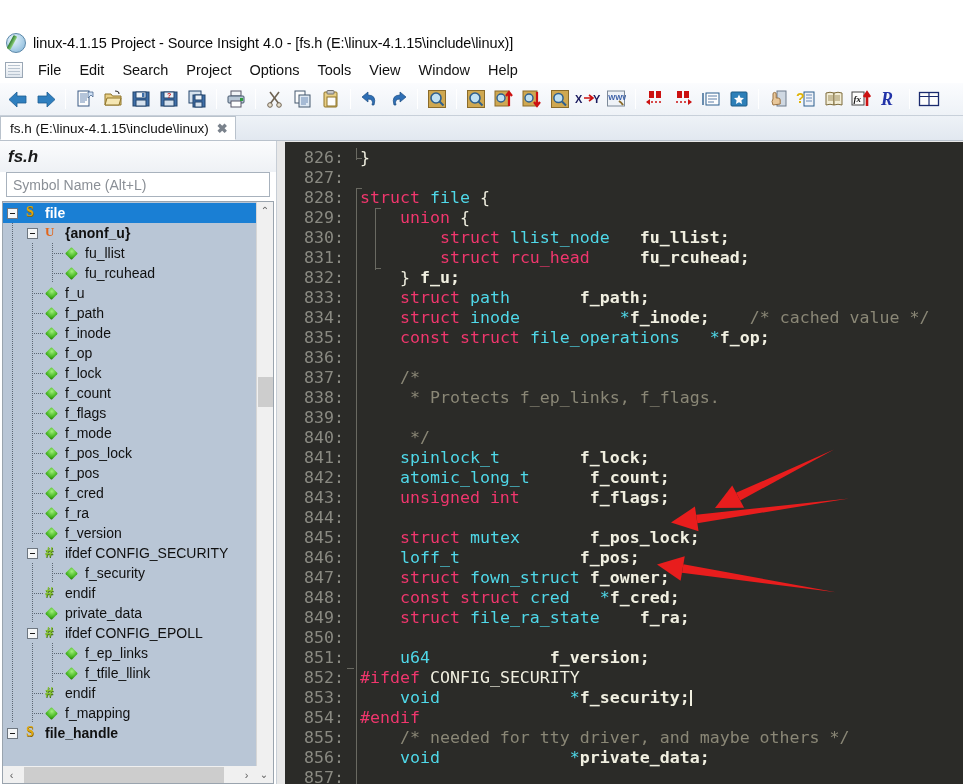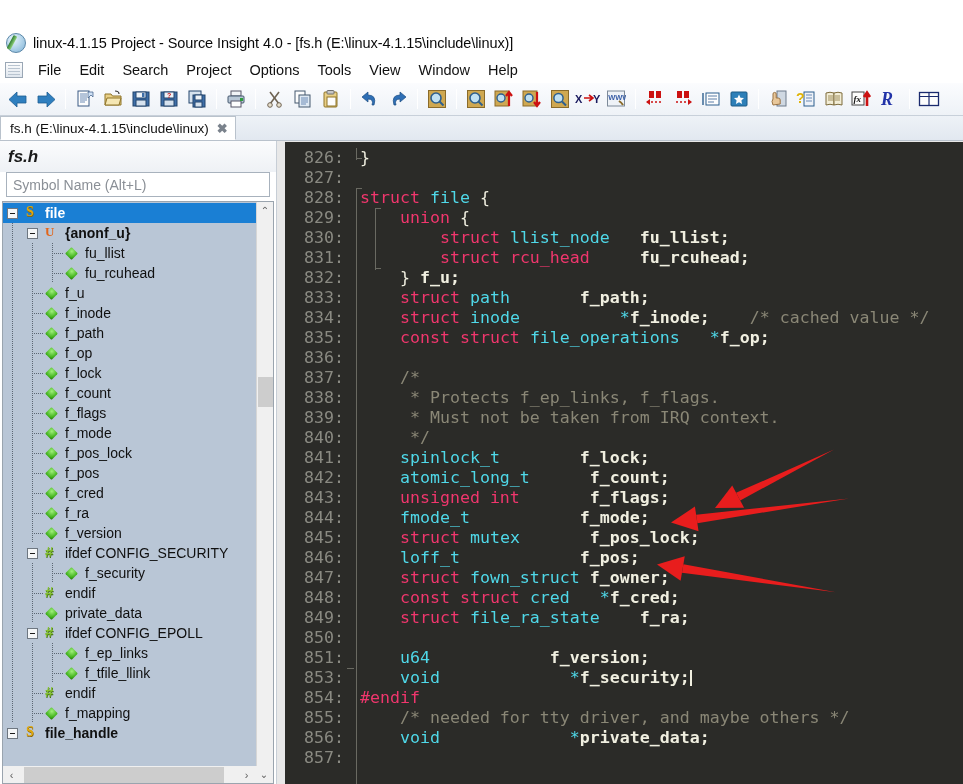--- a/index.html
+++ b/index.html
@@ -690,27 +690,27 @@
             <div class="tree-row">
               <div class="guide v"></div>
               <div class="guide t"></div>
               <div class="ico member"></div>
               <span class="tlabel">f_u</span>
             </div>
             <div class="tree-row">
               <div class="guide v"></div>
               <div class="guide t"></div>
               <div class="ico member"></div>
+              <span class="tlabel">f_path</span>
+            </div>
+            <div class="tree-row">
+              <div class="guide v"></div>
+              <div class="guide t"></div>
+              <div class="ico member"></div>
               <span class="tlabel">f_inode</span>
-            </div>
-            <div class="tree-row">
-              <div class="guide v"></div>
-              <div class="guide t"></div>
-              <div class="ico member"></div>
-              <span class="tlabel">f_path</span>
             </div>
             <div class="tree-row">
               <div class="guide v"></div>
               <div class="guide t"></div>
               <div class="ico member"></div>
               <span class="tlabel">f_op</span>
             </div>
             <div class="tree-row">
               <div class="guide v"></div>
               <div class="guide t"></div>
@@ -859,33 +859,34 @@
             <div class="cline"><div class="lnum">829:</div><div class="gutterbar"></div><div class="ctext"><span class="plain">    </span><span class="kw">union</span><span class="plain"> {</span></div></div>
             <div class="cline"><div class="lnum">830:</div><div class="gutterbar"></div><div class="ctext"><span class="plain">        </span><span class="kw">struct</span><span class="plain"> </span><span class="typ">llist_node</span><span class="plain">   </span><span class="var">fu_llist;</span></div></div>
             <div class="cline"><div class="lnum">831:</div><div class="gutterbar"></div><div class="ctext"><span class="plain">        </span><span class="kw">struct</span><span class="plain"> </span><span class="kw">rcu_head</span><span class="plain">     </span><span class="var">fu_rcuhead;</span></div></div>
             <div class="cline"><div class="lnum">832:</div><div class="gutterbar"></div><div class="ctext"><span class="plain">    } </span><span class="var">f_u;</span></div></div>
             <div class="cline"><div class="lnum">833:</div><div class="gutterbar"></div><div class="ctext"><span class="plain">    </span><span class="kw">struct</span><span class="plain"> </span><span class="typ">path</span><span class="plain">       </span><span class="var">f_path;</span></div></div>
             <div class="cline"><div class="lnum">834:</div><div class="gutterbar"></div><div class="ctext"><span class="plain">    </span><span class="kw">struct</span><span class="plain"> </span><span class="typ">inode</span><span class="plain">          </span><span class="typ">*</span><span class="var">f_inode;</span><span class="plain">    </span><span class="cmt">/* cached value */</span></div></div>
             <div class="cline"><div class="lnum">835:</div><div class="gutterbar"></div><div class="ctext"><span class="plain">    </span><span class="kw">const</span><span class="plain"> </span><span class="kw">struct</span><span class="plain"> </span><span class="typ">file_operations</span><span class="plain">   </span><span class="typ">*</span><span class="var">f_op;</span></div></div>
             <div class="cline"><div class="lnum">836:</div><div class="gutterbar"></div><div class="ctext"></div></div>
             <div class="cline"><div class="lnum">837:</div><div class="gutterbar"></div><div class="ctext"><span class="plain">    </span><span class="cmt">/*</span></div></div>
             <div class="cline"><div class="lnum">838:</div><div class="gutterbar"></div><div class="ctext"><span class="plain">     </span><span class="cmt">* Protects f_ep_links, f_flags.</span></div></div>
-            <div class="cline"><div class="lnum">839:</div><div class="gutterbar"></div><div class="ctext"><span class="plain">     </span><span class="cmt">* Must not be taken from IRQ context.</span></div></div>
+            <div class="cline"><div class="lnum">839:</div><div class="gutterbar"></div><div class="ctext"><span class="plain">     </span></div></div>
             <div class="cline"><div class="lnum">840:</div><div class="gutterbar"></div><div class="ctext"><span class="plain">     </span><span class="cmt">*/</span></div></div>
             <div class="cline"><div class="lnum">841:</div><div class="gutterbar"></div><div class="ctext"><span class="plain">    </span><span class="typ">spinlock_t</span><span class="plain">        </span><span class="var">f_lock;</span></div></div>
             <div class="cline"><div class="lnum">842:</div><div class="gutterbar"></div><div class="ctext"><span class="plain">    </span><span class="typ">atomic_long_t</span><span class="plain">      </span><span class="var">f_count;</span></div></div>
             <div class="cline"><div class="lnum">843:</div><div class="gutterbar"></div><div class="ctext"><span class="plain">    </span><span class="kw">unsigned int</span><span class="plain">       </span><span class="var">f_flags;</span></div></div>
-            <div class="cline"><div class="lnum">844:</div><div class="gutterbar"></div><div class="ctext"><span class="plain">    </span><span class="typ">fmode_t</span><span class="plain">           </span><span class="var">f_mode;</span></div></div>
+            <div class="cline"><div class="lnum">844:</div><div class="gutterbar"></div></div>
             <div class="cline"><div class="lnum">845:</div><div class="gutterbar"></div><div class="ctext"><span class="plain">    </span><span class="kw">struct</span><span class="plain"> </span><span class="typ">mutex</span><span class="plain">       </span><span class="var">f_pos_lock;</span></div></div>
             <div class="cline"><div class="lnum">846:</div><div class="gutterbar"></div><div class="ctext"><span class="plain">    </span><span class="typ">loff_t</span><span class="plain">            </span><span class="var">f_pos;</span></div></div>
             <div class="cline"><div class="lnum">847:</div><div class="gutterbar"></div><div class="ctext"><span class="plain">    </span><span class="kw">struct</span><span class="plain"> </span><span class="typ">fown_struct</span><span class="plain"> </span><span class="var">f_owner;</span></div></div>
             <div class="cline"><div class="lnum">848:</div><div class="gutterbar"></div><div class="ctext"><span class="plain">    </span><span class="kw">const</span><span class="plain"> </span><span class="kw">struct</span><span class="plain"> </span><span class="typ">cred</span><span class="plain">   </span><span class="typ">*</span><span class="var">f_cred;</span></div></div>
             <div class="cline"><div class="lnum">849:</div><div class="gutterbar"></div><div class="ctext"><span class="plain">    </span><span class="kw">struct</span><span class="plain"> </span><span class="typ">file_ra_state</span><span class="plain">    </span><span class="var">f_ra;</span></div></div>
             <div class="cline"><div class="lnum">850:</div><div class="gutterbar"></div><div class="ctext"></div></div>
             <div class="cline"><div class="lnum">851:</div><div class="gutterbar"></div><div class="ctext"><span class="plain">    </span><span class="typ">u64</span><span class="plain">            </span><span class="var">f_version;</span></div></div>
+            <div class="cline"><div class="lnum">852:</div><div class="gutterbar"></div><div class="ctext"><span class="pp">#ifdef</span><span class="plain"> </span><span class="plain">CONFIG_SECURITY</span></div></div>
             <div class="cline"><div class="lnum">853:</div><div class="gutterbar"></div><div class="ctext"><span class="plain">    </span><span class="typ">void</span><span class="plain">             </span><span class="typ">*</span><span class="var">f_security;</span><span class="caret"></span></div></div>
             <div class="cline"><div class="lnum">854:</div><div class="gutterbar"></div><div class="ctext"><span class="pp">#endif</span></div></div>
             <div class="cline"><div class="lnum">855:</div><div class="gutterbar"></div><div class="ctext"><span class="plain">    </span><span class="cmt">/* needed for tty driver, and maybe others */</span></div></div>
             <div class="cline"><div class="lnum">856:</div><div class="gutterbar"></div><div class="ctext"><span class="plain">    </span><span class="typ">void</span><span class="plain">             </span><span class="typ">*</span><span class="var">private_data;</span></div></div>
             <div class="cline"><div class="lnum">857:</div><div class="gutterbar"></div><div class="ctext"></div></div>
           </div>
         <svg class="arrows" id="arrows" viewBox="0 0 678 670" preserveAspectRatio="none">
             <g>
               <path d="M 549 321 L 451.0845362700664 366.1351857787034 L 455.1900196579956 374.1442435354833 Z" fill="#e81d1d"></path>
               <path d="M 430 382 L 447.2071352925777 358.57107567507785 L 459.0674206354843 381.70835363910885 Z" fill="#e81d1d"></path>

